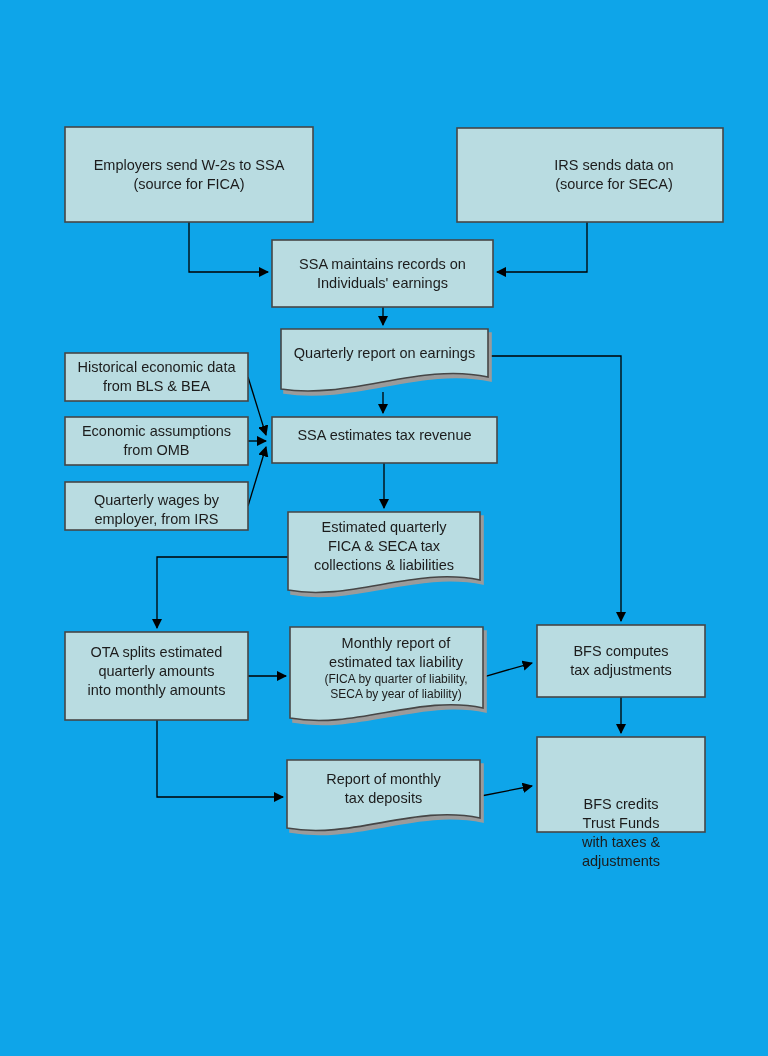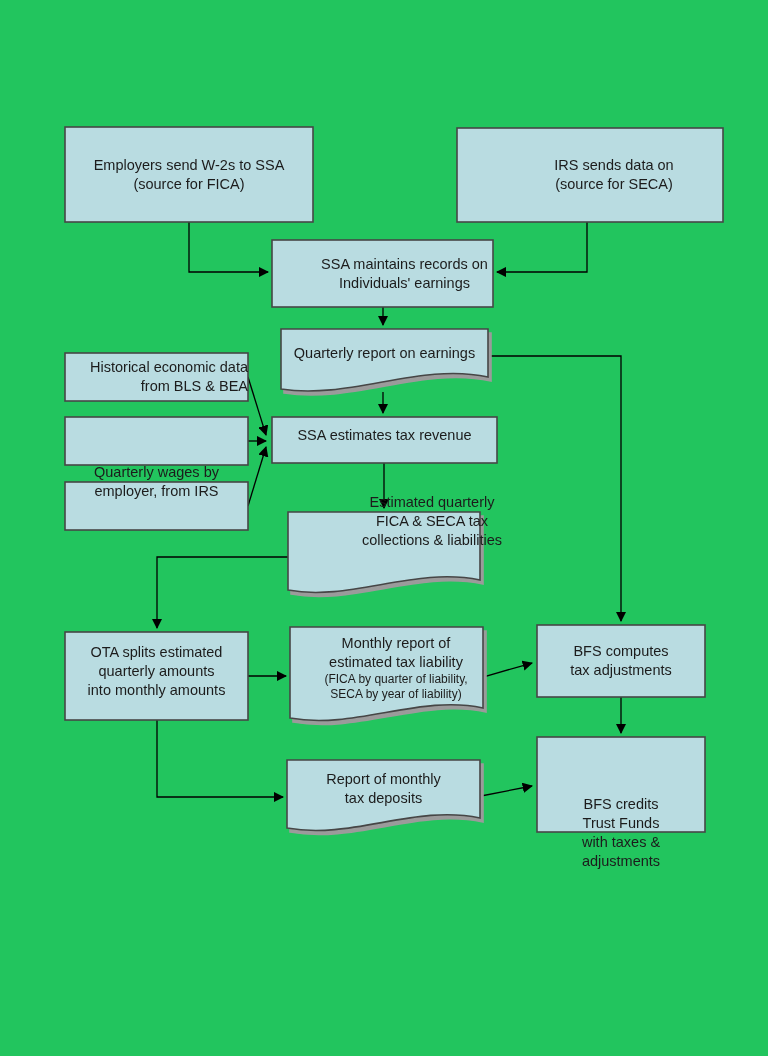--- a/index.html
+++ b/index.html
@@ -1,20 +1,20 @@
 <!DOCTYPE html>
 <html><head>
 <meta charset="utf-8">
 <style>
   html, body { margin: 0; padding: 0; background: #ffffff; }
   .canvas {
     position: relative;
     width: 768px;
     height: 1056px;
-    background: #22c55e;
+    background: #0ea5e9;
     font-family: "Liberation Sans", sans-serif;
     overflow: hidden;
   }
   .canvas > svg { position: absolute; left: 0; top: 0; }
   .node-shape { fill: #b9dce1; stroke: #464646; stroke-width: 1.6; }
   .doc-shadow { fill: #9b9b9b; stroke: #9b9b9b; stroke-width: 1.6; }
   .conn { fill: none; stroke: #000000; stroke-width: 1.3; }
   .node-label {
     position: absolute;
     display: flex;
@@ -86,45 +86,49 @@
   <div class="node-label" style="left:65px; top:127px; width:248px; height:95px;">
     <span>Employers send W-2s to SSA</span>
     <span>(source for FICA)</span>
   </div>
 
   <div class="node-label" style="left:457px; top:128px; width:266px; height:94px;padding-left:24px;">
     <span>IRS sends data on</span>
     <span>(source for SECA)</span>
   </div>
 
-  <div class="node-label" style="left:272px; top:240px; width:221px; height:67px;padding-left:22px;">
+  <div class="node-label" style="left:272px; top:240px; width:221px; height:67px;">
     <span>SSA maintains records on</span>
     <span>Individuals'  earnings</span>
   </div>
 
   <div class="node-label" style="left:281px; top:329px; width:207px; height:49px;">
     <span>Quarterly  report on earnings</span>
   </div>
 
-  <div class="node-label" style="left:65px; top:353px; width:183px; height:48px;align-items:flex-end;">
+  <div class="node-label" style="left:65px; top:353px; width:183px; height:48px;">
     <span>Historical economic data</span>
     <span>from BLS &amp; BEA</span>
   </div>
 
+  <div class="node-label" style="left:65px; top:417px; width:183px; height:48px;">
+    <span>Economic assumptions</span>
+    <span>from OMB</span>
+  </div>
 
-  <div class="node-label" style="left:65px; top:458px; width:183px; height:48px;">
+  <div class="node-label" style="left:65px; top:486px; width:183px; height:48px;">
     <span>Quarterly  wages by</span>
     <span>employer, from IRS</span>
   </div>
 
   <div class="node-label" style="left:272px; top:417px; width:225px; height:36px;">
     <span>SSA estimates tax revenue</span>
   </div>
 
-  <div class="node-label" style="left:288px; top:487px; width:192px; height:68px;margin-left:48px;">
+  <div class="node-label" style="left:288px; top:512px; width:192px; height:68px;">
     <span>Estimated quarterly</span>
     <span>FICA &amp; SECA tax</span>
     <span>collections  &amp; liabilities</span>
   </div>
 
   <div class="node-label" style="left:65px; top:627px; width:183px; height:88px;">
     <span>OTA splits estimated</span>
     <span>quarterly  amounts</span>
     <span>into monthly  amounts</span>
   </div>

